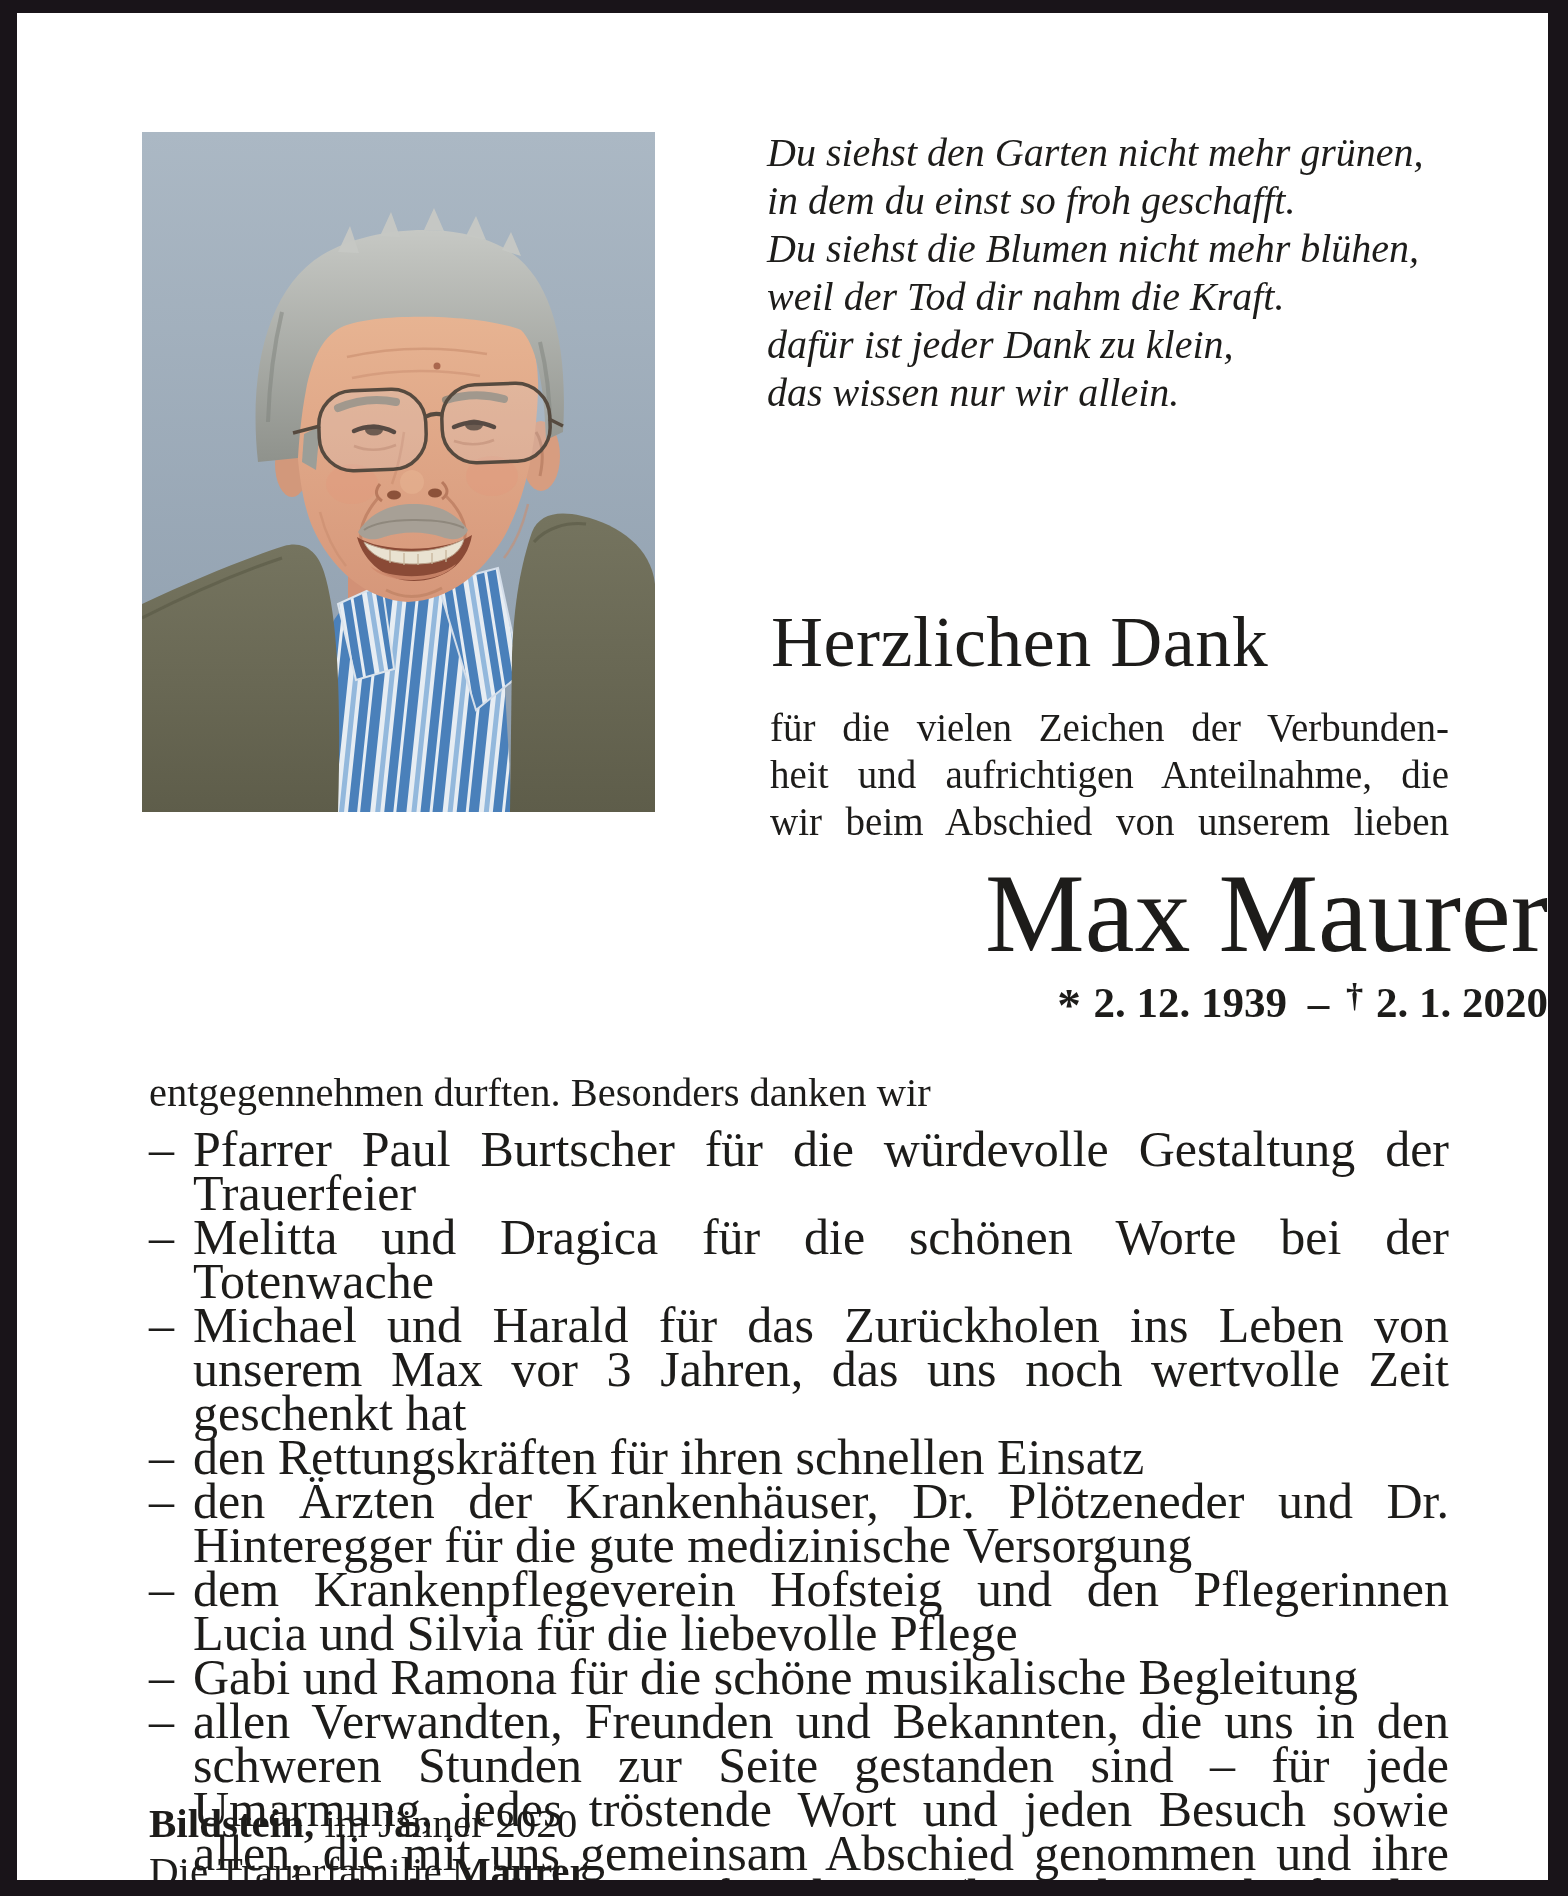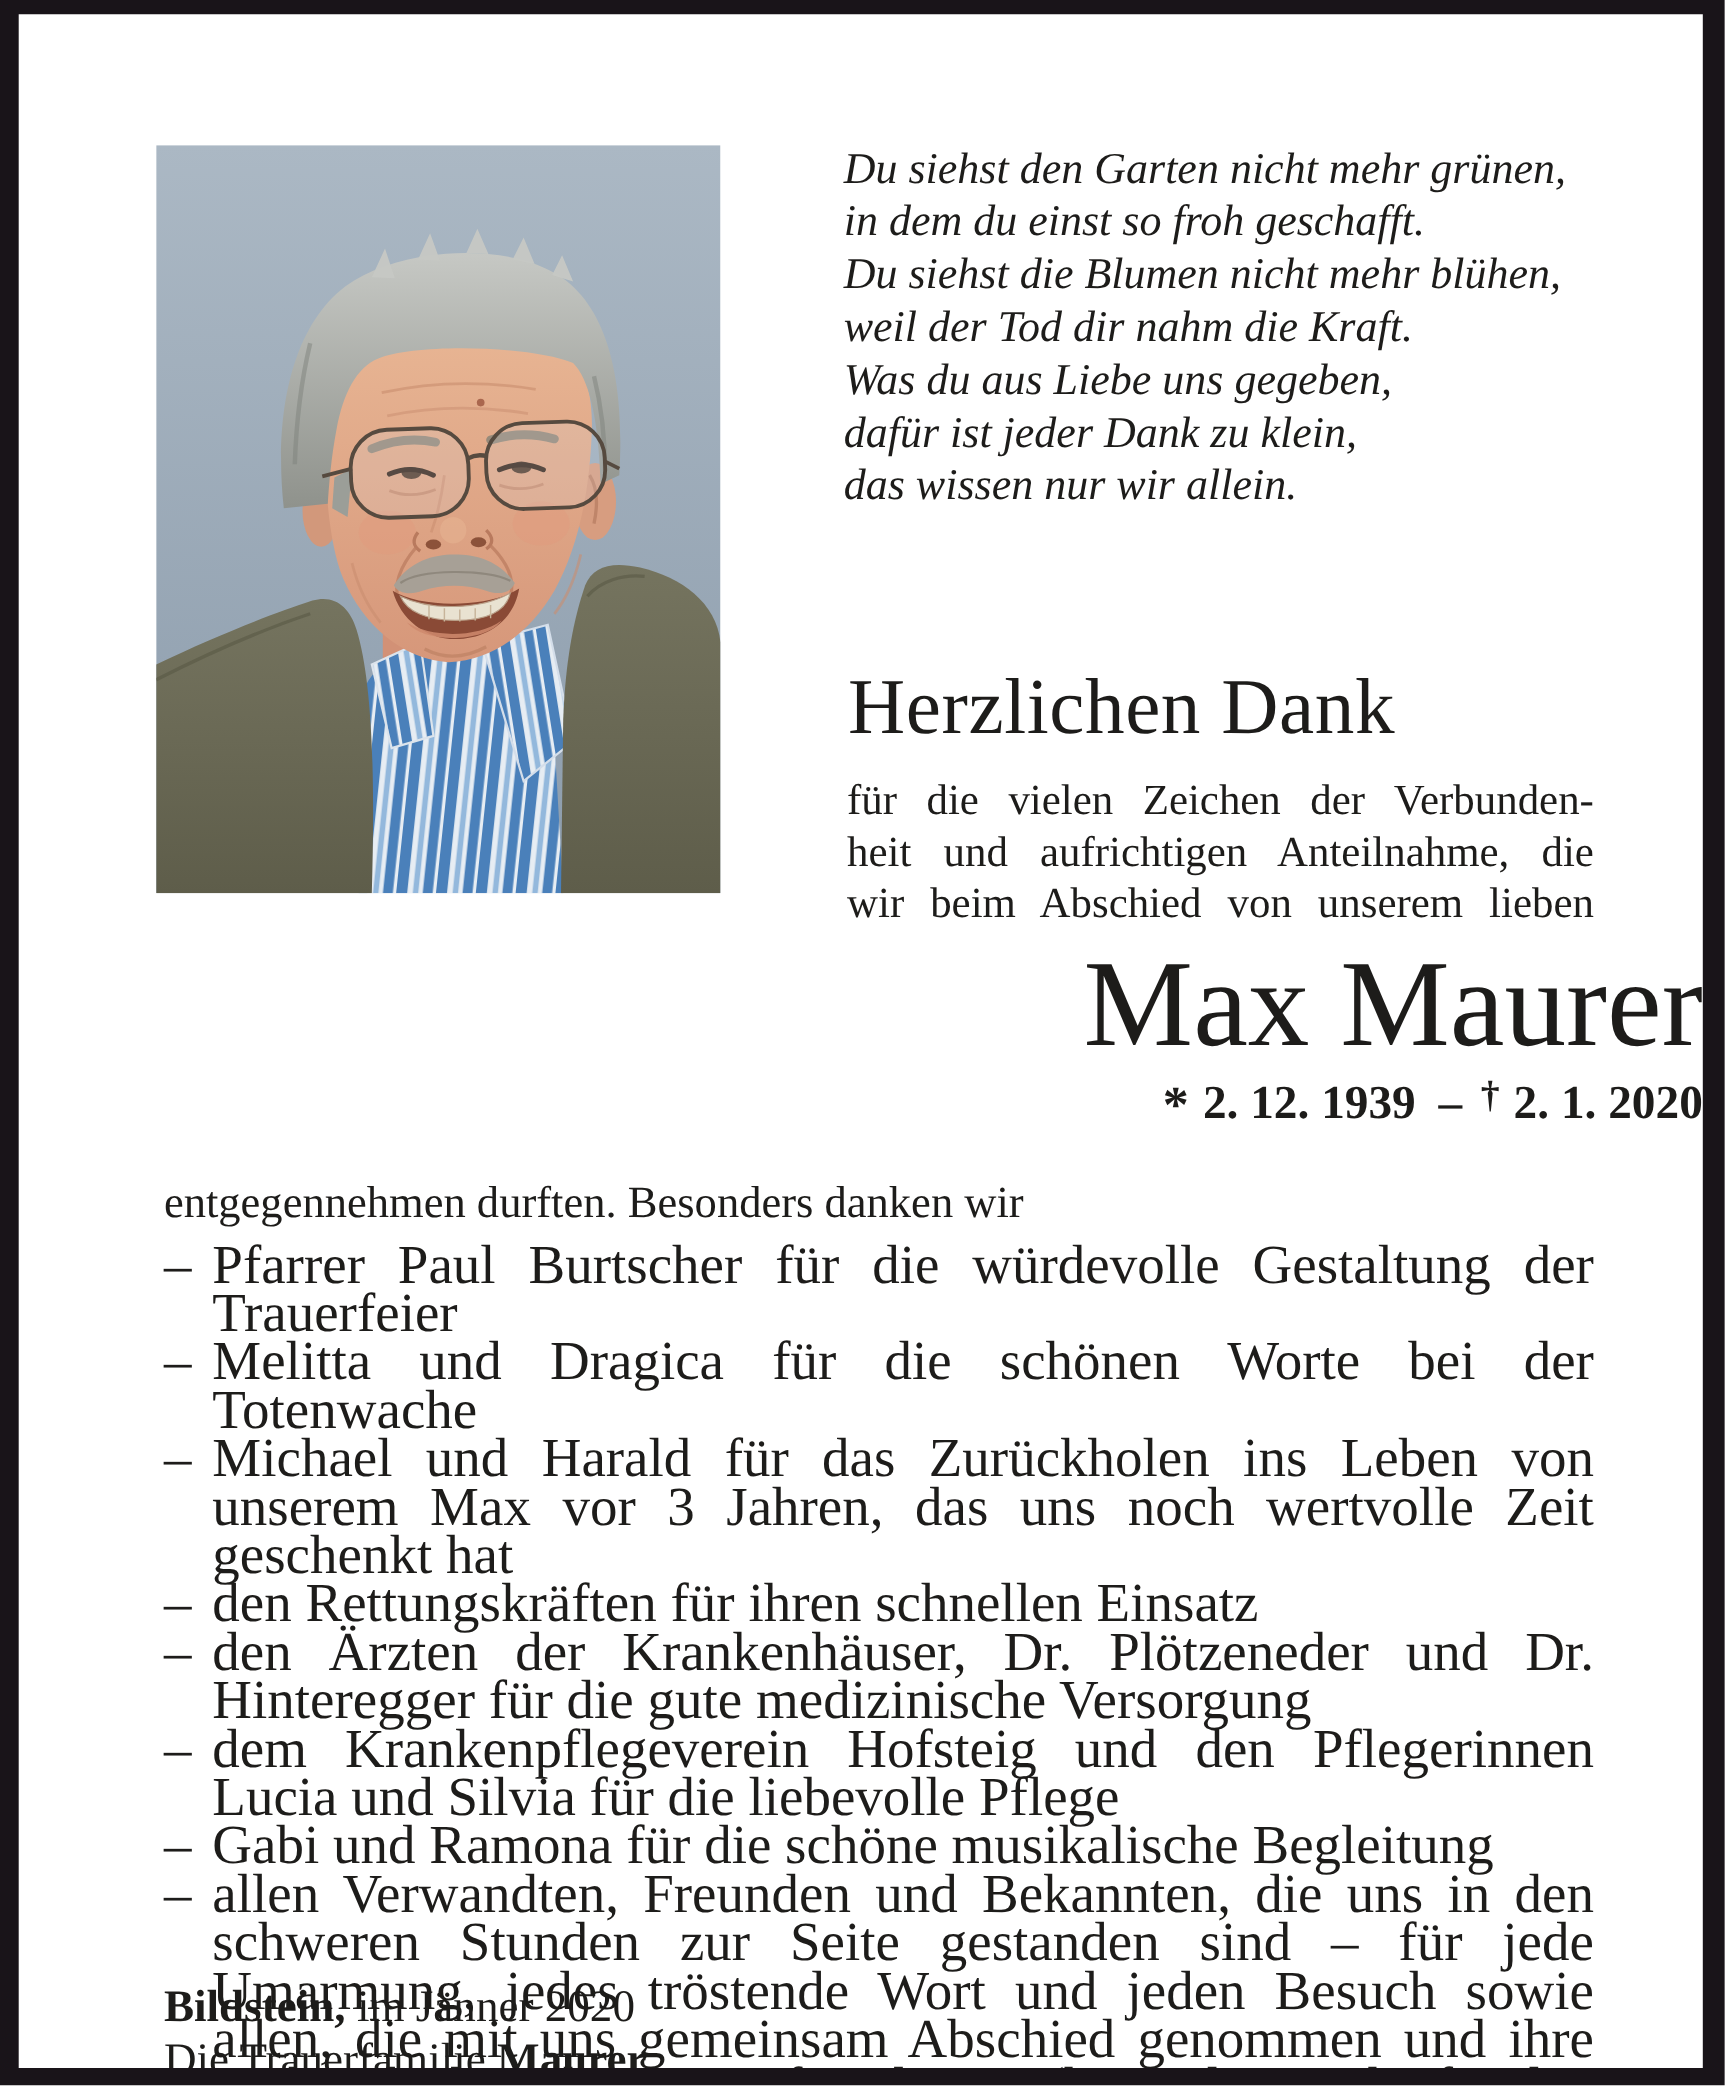--- a/index.html
+++ b/index.html
@@ -157,21 +157,20 @@
           <path d="M407,287 L421,294" fill="none" stroke-width="3.5"></path>
         </g>
       </svg>
     </div>
 
     <div class="poem">
       <div class="poem-line">Du siehst den Garten nicht mehr grünen,</div>
       <div class="poem-line">in dem du einst so froh geschafft.</div>
       <div class="poem-line">Du siehst die Blumen nicht mehr blühen,</div>
       <div class="poem-line">weil der Tod dir nahm die Kraft.</div>
-      <div class="poem-line">Was du aus Liebe uns gegeben,</div>
       <div class="poem-line">dafür ist jeder Dank zu klein,</div>
       <div class="poem-line">das wissen nur wir allein.</div>
     </div>
 
     <h1 class="heading">Herzlichen Dank</h1>
 
     <div class="intro">
       <div class="intro-line">für die vielen Zeichen der Verbunden-</div>
       <div class="intro-line">heit und aufrichtigen Anteilnahme, die</div>
       <div class="intro-line">wir beim Abschied von unserem lieben</div>

